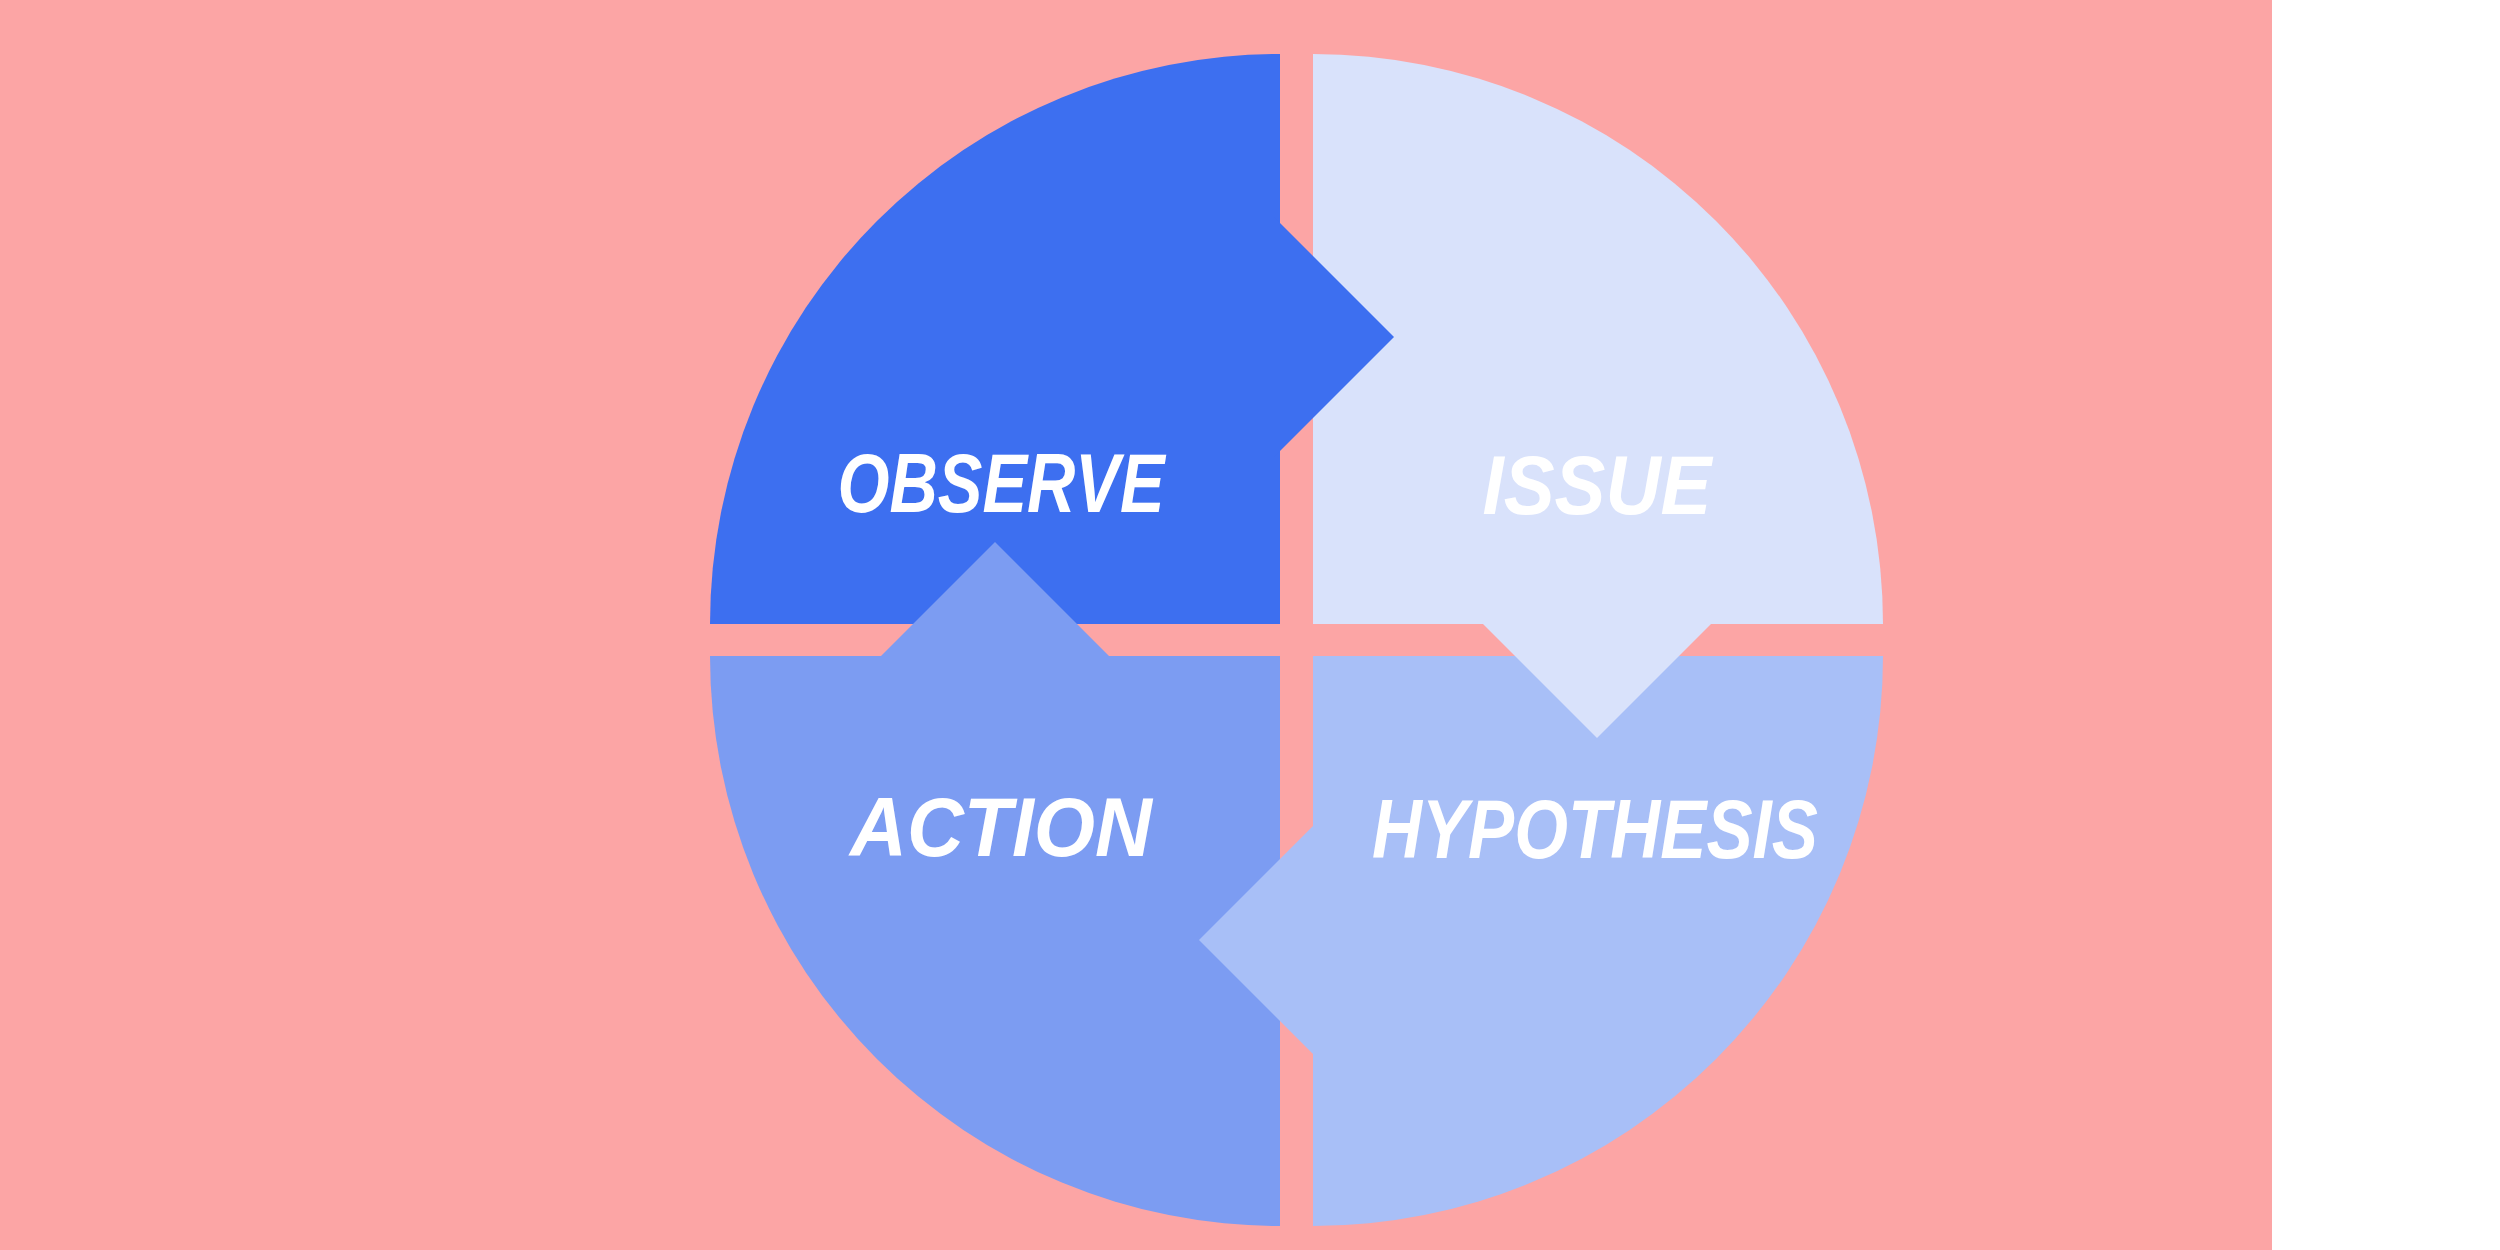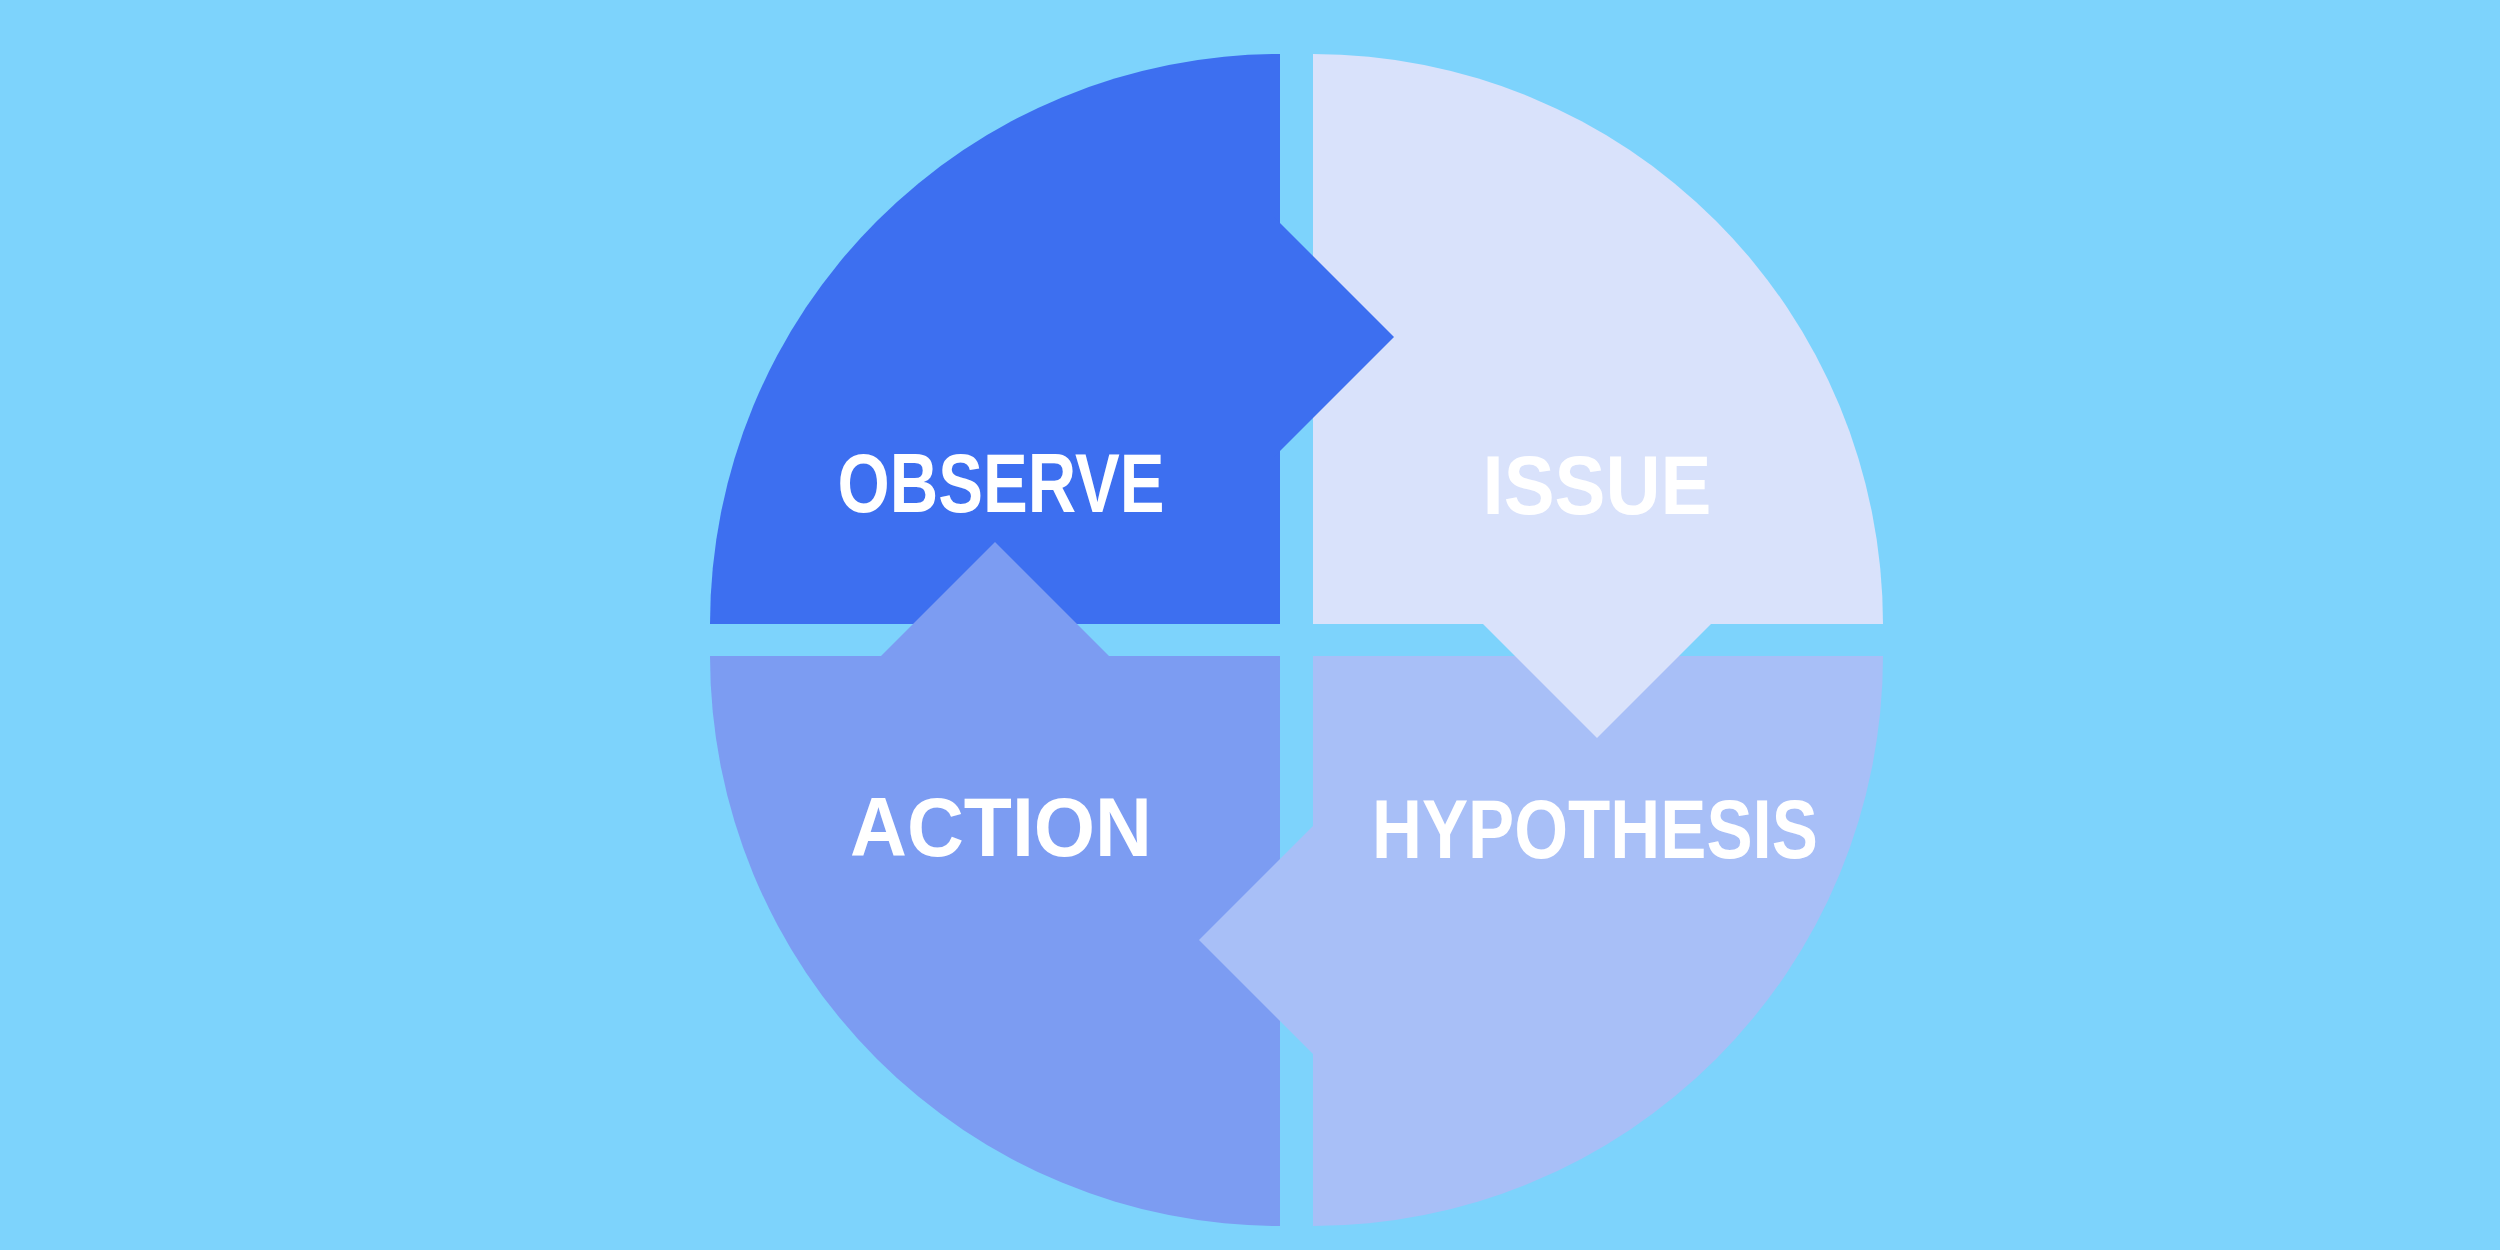--- a/index.html
+++ b/index.html
@@ -3,24 +3,25 @@
 <meta charset="utf-8">
 <style>
   html, body {
     margin: 0;
     padding: 0;
     background: #ffffff;
     font-family: "Liberation Sans", sans-serif;
   }
   .canvas {
     position: relative;
-    width: 2500px;
+    width: 2272px;
     height: 1250px;
-    background: #7dd3fc;
+    background: #fca5a5;
     overflow: hidden;
+    font-style: italic;
   }
   svg.cycle {
     display: block;
     width: 2500px;
     height: 1250px;
   }
   .quadrant-label {
     font-family: "Liberation Sans", sans-serif;
     font-weight: bold;
     font-size: 84px;

